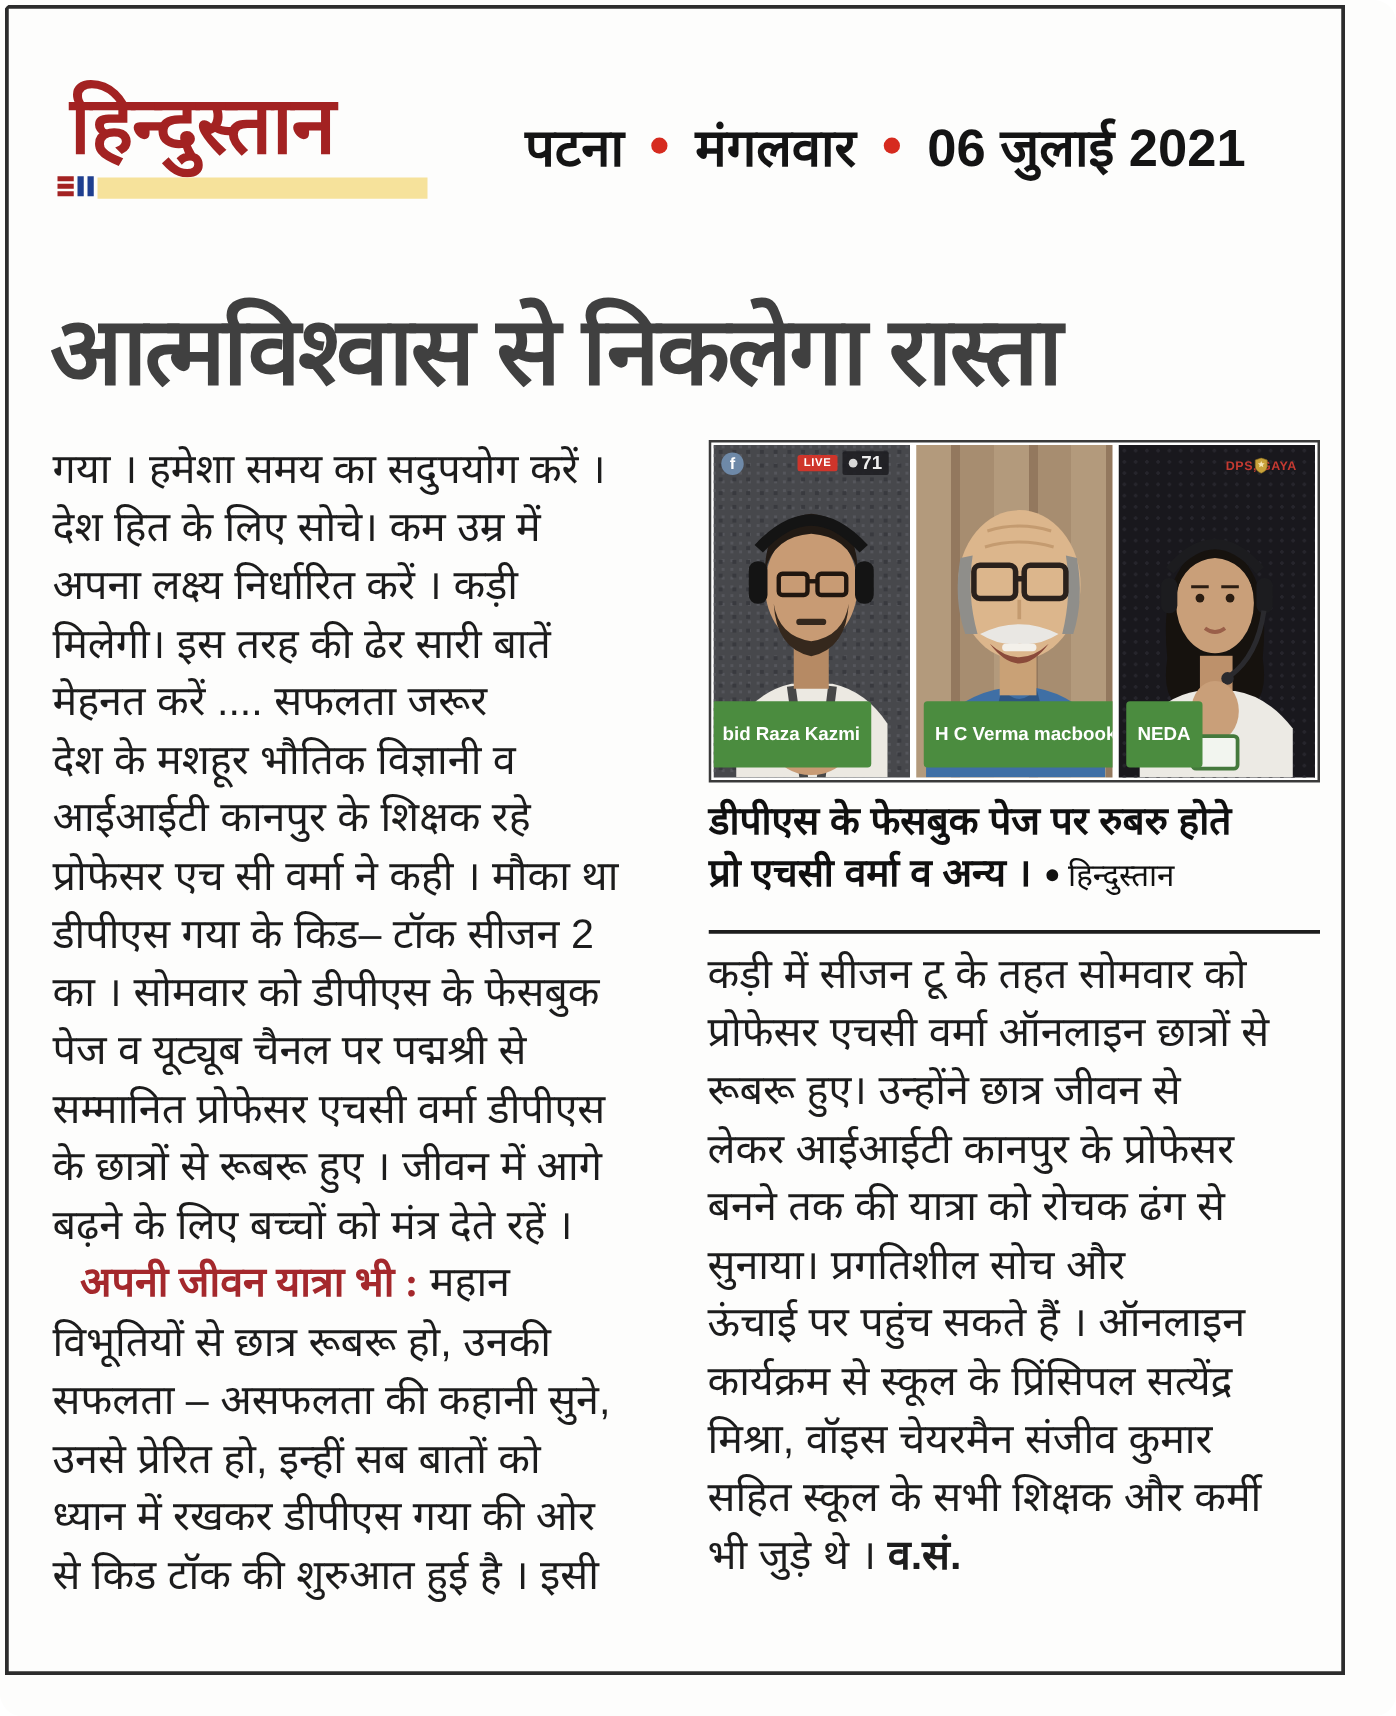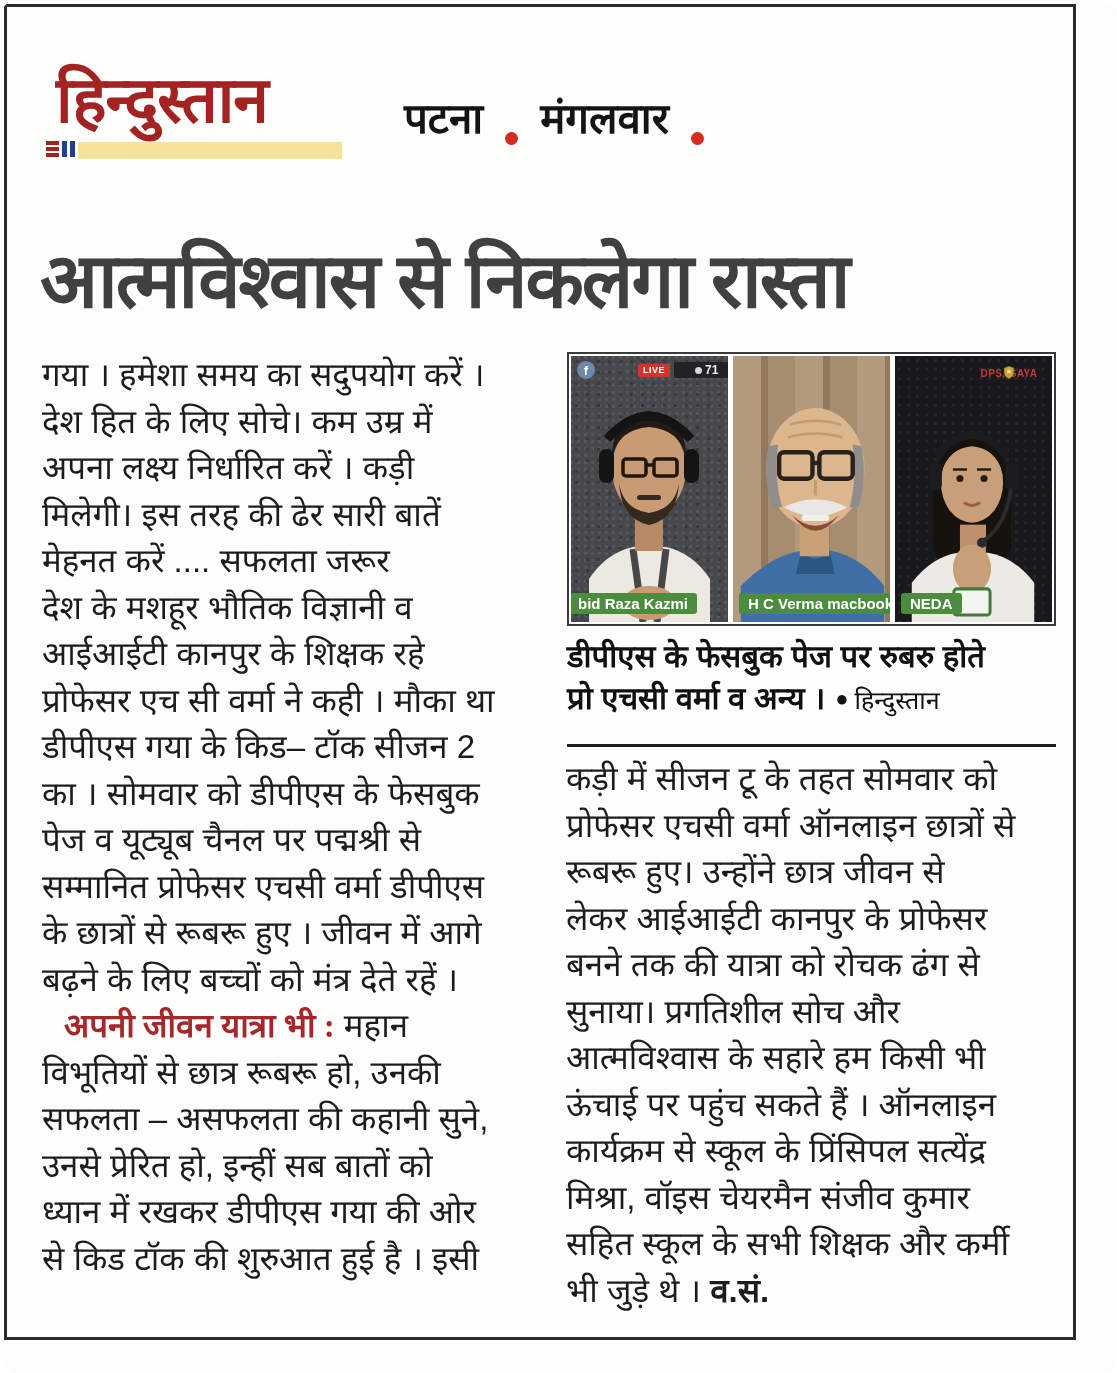--- a/index.html
+++ b/index.html
@@ -10,21 +10,21 @@
   .frame{position:absolute;left:4px;top:4px;width:1072px;height:1336px;
     border:3px solid #2c2c2c;box-sizing:border-box;background:transparent;}
   
   .logo{position:absolute;left:56px;top:54px;font-size:64px;font-weight:800;
     color:var(--logo_red,#a32222);letter-spacing:-1px;white-space:nowrap;}
   .logo-bar{position:absolute;left:78px;top:142px;width:264px;height:17px;
     background:var(--masthead_bar,#f6e29b);}
   .logo-mark{position:absolute;left:46px;top:139px;width:30px;height:22px;}
   .logo-mark .rbar{position:absolute;left:0;width:13px;height:4px;background:var(--logo_red,#a32222);}
   .logo-mark .bbar{position:absolute;top:2px;width:5px;height:16px;background:#1f3f8f;}
-  .dateline{position:absolute;left:404px;top:88px;display:flex;align-items:flex-end;gap:22px;
+  .dateline{position:absolute;left:420px;top:88px;display:flex;align-items:center;gap:22px;
     font-size:42px;font-weight:700;color:#141414;white-space:nowrap;}
   .red-dot{width:13px;height:13px;border-radius:50%;background:var(--bullet_red,#d62b1f);flex:0 0 auto;}
   
   .headline{position:absolute;left:40px;top:226px;width:1024px;font-size:76px;font-weight:800;
     color:#404040;letter-spacing:-2px;white-space:nowrap;overflow:hidden;}
   
   .col-left{position:absolute;left:42px;top:352px;width:512px;}
   .col-right-text{position:absolute;left:566px;top:756px;width:515px;}
   .bodyline{font-size:33px;line-height:46.5px;font-weight:500;color:#1c1c1c;white-space:nowrap;}
   .subhead-line{padding-left:22px;}
@@ -39,25 +39,25 @@
     background-image:radial-gradient(#393a3f 2px,transparent 2px),radial-gradient(#55565c 1.5px,transparent 1.5px);
     background-size:11px 11px,7px 7px;background-position:0 0,4px 5px;}
   .panel-2{background:repeating-linear-gradient(90deg,#b39a7c 0 28px,#93785e 28px 35px,#a78d70 35px 62px);}
   .panel-3{background-color:#19181d;
     background-image:radial-gradient(#26252c 1.5px,transparent 1.5px);background-size:9px 9px;}
   .badges{position:absolute;top:5px;left:6px;display:flex;gap:4px;align-items:center;z-index:3;}
   .fb-badge{width:18px;height:18px;border-radius:50%;background:#6e89a8;color:#fff;
     font-weight:800;font-size:13px;display:flex;align-items:center;justify-content:center;}
   .live-badge{background:var(--live_red,#cf352b);color:#fff;font-size:9px;font-weight:800;
     padding:2px 5px;border-radius:2px;letter-spacing:.5px;line-height:1;margin-left:39px;}
-  .views-badge{background:rgba(30,30,34,.9);color:#eee;font-size:12px;font-weight:700;
-    padding:2px 21px;border-radius:2px;display:flex;gap:3px;align-items:center;line-height:1;}
+  .views-badge{background:rgba(30,30,34,.9);color:#eee;font-size:15px;font-weight:700;
+    padding:2px 5px;border-radius:2px;display:flex;gap:3px;align-items:center;line-height:1;}
   .eye-dot{width:7px;height:7px;border-radius:50%;background:#d8d8d8;}
   .nametag{position:absolute;bottom:8px;background:var(--tag_green,#4b8c3f);color:#fff;
-    font-size:15px;font-weight:700;padding:2px 9px;border-radius:3px;white-space:nowrap;z-index:3;}
+    font-size:15px;font-weight:700;padding:18px 9px;border-radius:3px;white-space:nowrap;z-index:3;}
   .tag-left{left:-2px;}
   .tag-mid{left:6px;}
   .crest{position:absolute;top:10px;right:8px;width:70px;text-align:center;z-index:3;}
   .crest-text{color:#c53a31;font-size:10px;font-weight:800;margin-top:2px;letter-spacing:.4px;}
   
   .caption{position:absolute;left:567px;top:636px;width:500px;font-size:31px;font-weight:700;
     line-height:42px;color:#101010;}
   .caption .credit{font-size:25px;font-weight:500;}
   .caption .cap-bullet{font-size:22px;position:relative;top:-3px;padding:0 6px 0 10px;color:#111;}
   .rule{position:absolute;left:567px;top:744px;width:489px;border-top:3px solid #1d1d1d;}
@@ -75,20 +75,21 @@
     <div class="rbar" style="top:8px"></div>
     <div class="rbar" style="top:14px"></div>
     <div class="bbar" style="left:16px"></div>
     <div class="bbar" style="left:24px"></div>
   </div>
   <div class="dateline">
     <span>पटना</span>
     <span class="red-dot"></span>
     <span>मंगलवार</span>
     <span class="red-dot"></span>
+    <span>06 जुलाई 2021</span>
   </div>
 
   <div class="headline">आत्मविश्वास से निकलेगा रास्ता</div>
 
   <div class="col-left">
     <div>
         <div class="bodyline">गया । हमेशा समय का सदुपयोग करें ।</div>
         <div class="bodyline">देश हित के लिए सोचे।  कम उम्र में</div>
         <div class="bodyline">अपना लक्ष्य निर्धारित करें ।  कड़ी</div>
         <div class="bodyline">मिलेगी।  इस तरह की ढेर सारी बातें</div>
@@ -205,21 +206,20 @@
   <div class="rule"></div>
 
   <div class="col-right-text">
     <div>
         <div class="bodyline">कड़ी में सीजन टू के तहत सोमवार को</div>
         <div class="bodyline">प्रोफेसर एचसी वर्मा ऑनलाइन छात्रों से</div>
         <div class="bodyline">रूबरू हुए। उन्होंने छात्र जीवन से</div>
         <div class="bodyline">लेकर आईआईटी कानपुर के प्रोफेसर</div>
         <div class="bodyline">बनने तक की यात्रा को रोचक ढंग से</div>
         <div class="bodyline">सुनाया। प्रगतिशील सोच और</div>
-        <div class="bodyline">आत्मविश्वास के सहारे हम किसी भी</div>
         <div class="bodyline">ऊंचाई पर पहुंच सकते हैं । ऑनलाइन</div>
         <div class="bodyline">कार्यक्रम से स्कूल के प्रिंसिपल सत्येंद्र</div>
         <div class="bodyline">मिश्रा, वॉइस चेयरमैन संजीव कुमार</div>
         <div class="bodyline">सहित स्कूल के सभी शिक्षक और कर्मी</div>
       </div>
     <div class="bodyline">
       <span>भी जुड़े थे ।  </span><span class="byline">व.सं.</span>
     </div>
   </div>
 </div>

